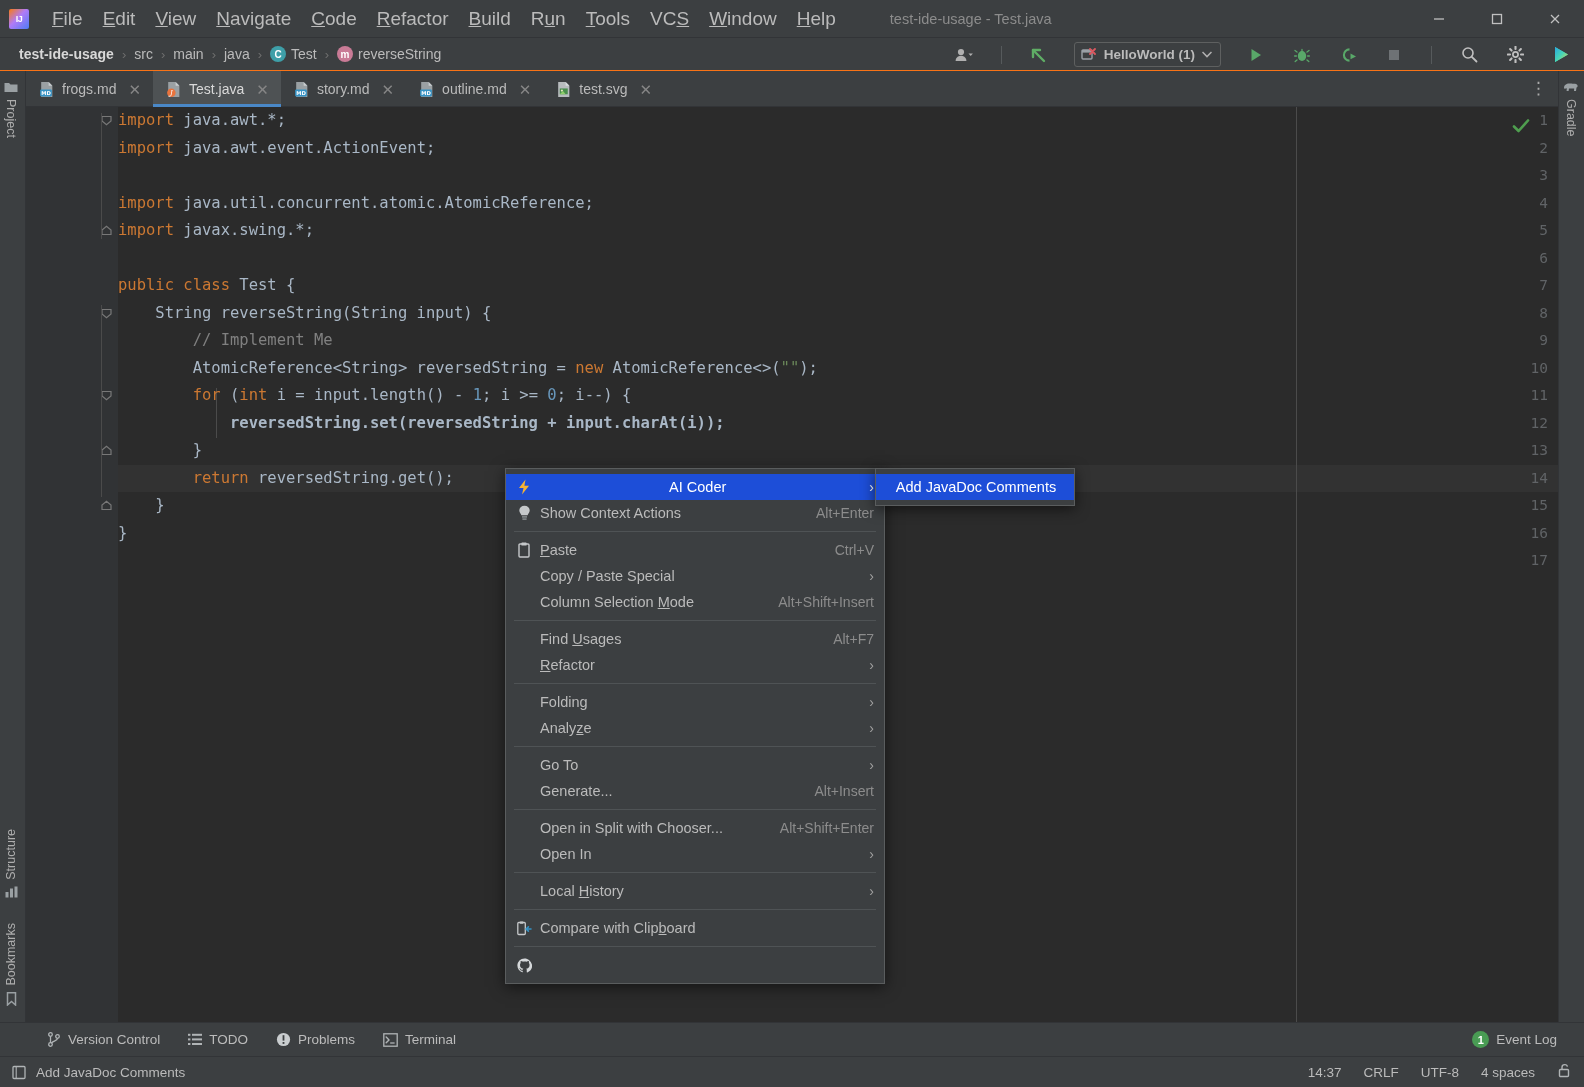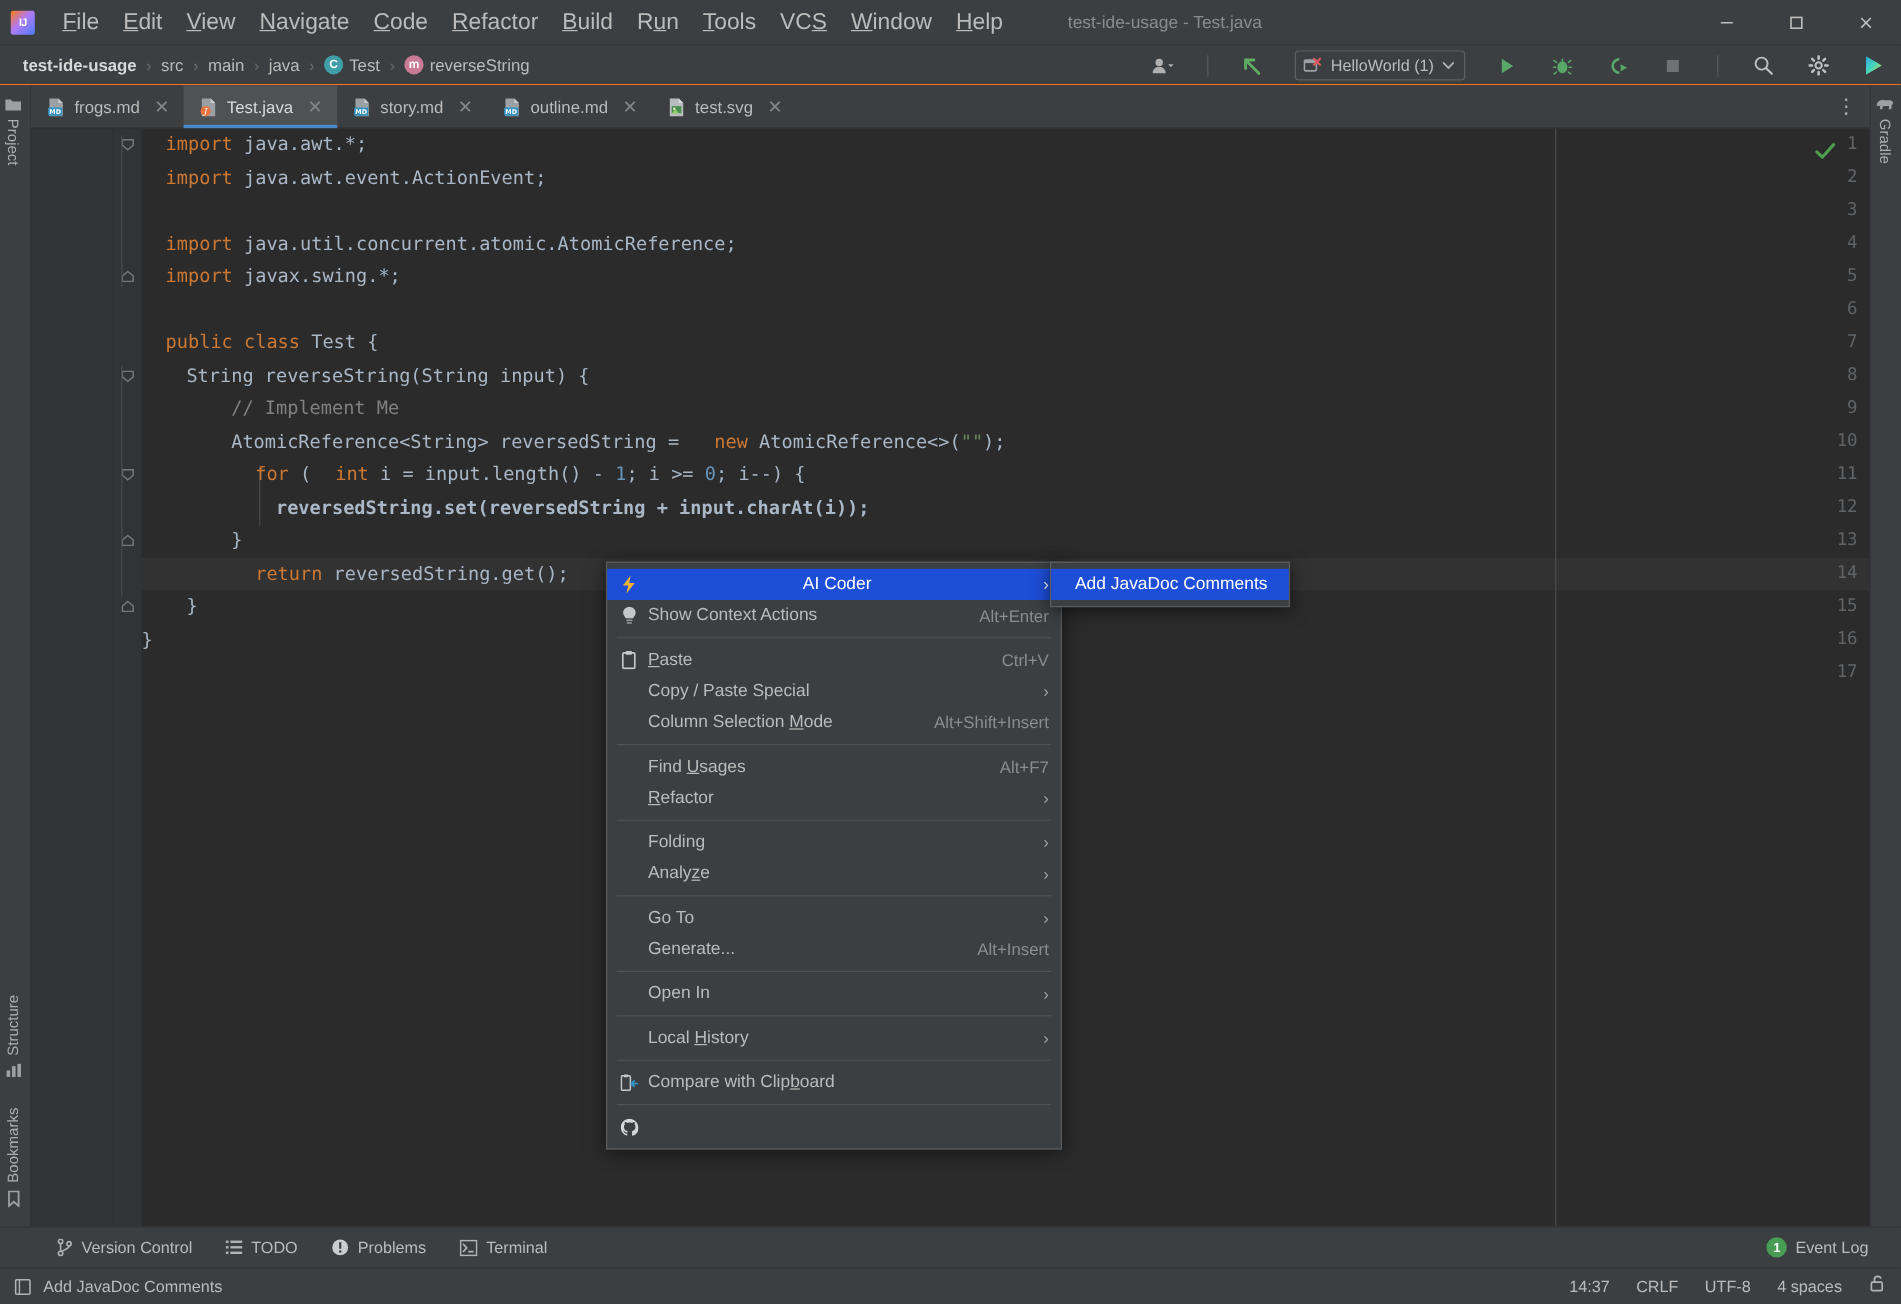--- a/index.html
+++ b/index.html
@@ -65,21 +65,21 @@
   .badge-circle {
     width: 16px; height: 16px; border-radius: 50%; display: flex;
     align-items: center; justify-content: center;
     font-size: 10px; font-weight: bold; color: #ffffff;
   }
   .badge-class { background: #3e9fa8; }
   .badge-method { background: #c97b96; }
 
   .toolbar-right {
     position: absolute; right: 8px; top: 0; height: 33px;
-    display: flex; align-items: center; gap: 16px;
+    display: flex; align-items: center; gap: 16px; font-weight: bold;
   }
   .tb-btn {
     width: 30px; height: 26px; display: flex; align-items: center;
     justify-content: center; cursor: default; border-radius: 3px;
   }
   .tb-sep { width: 1px; height: 18px; background: #565a5c; margin: 0 6px; }
   .runcfg {
     display: flex; align-items: center; gap: 7px; height: 25px;
     border: 1px solid #5e6060; border-radius: 3px; padding: 0 8px 0 6px;
     margin: 0 4px; cursor: default;
@@ -156,21 +156,21 @@
   }
   .cline {
     position: absolute; left: 0; right: 0; height: 27.5px; line-height: 27.5px;
     font-family: "DejaVu Sans Mono", monospace; font-size: 15.5px;
     color: #a9b7c6; white-space: pre;
   }
   .caret-row {
     position: absolute; left: 68px; right: 0; height: 27.5px;
     background: #323232;
   }
-  .kw  { color: #cc7832; margin-left: 20px; }
+  .kw  { color: #cc7832; }
   .num { color: #6897bb; }
   .str { color: #6a8759; }
   .cmt { color: #808080; }
   .fld {
     position: absolute; left: 70px; width: 20px; height: 27.5px;
     display: flex; align-items: center; justify-content: center;
   }
   .indent-guide {
     position: absolute; width: 1px; background: #4b4b4b;
   }
@@ -659,20 +659,25 @@
     <div class="mi">
       <span class="mi-ico"></span>
       <span class="mi-label">Generate...</span>
       <span class="mi-key">Alt+Insert</span>
     </div>
 
     <div class="mi-sep"></div>
 
     <div class="mi">
       <span class="mi-ico"></span>
+      <span class="mi-label">Open in Split with Chooser...</span>
+      <span class="mi-key">Alt+Shift+Enter</span>
+    </div>
+    <div class="mi">
+      <span class="mi-ico"></span>
       <span class="mi-label">Open In</span>
       <span class="mi-arrow">›</span>
     </div>
 
     <div class="mi-sep"></div>
 
     <div class="mi">
       <span class="mi-ico"></span>
       <span class="mi-label">Local <u>H</u>istory</span>
       <span class="mi-arrow">›</span>

